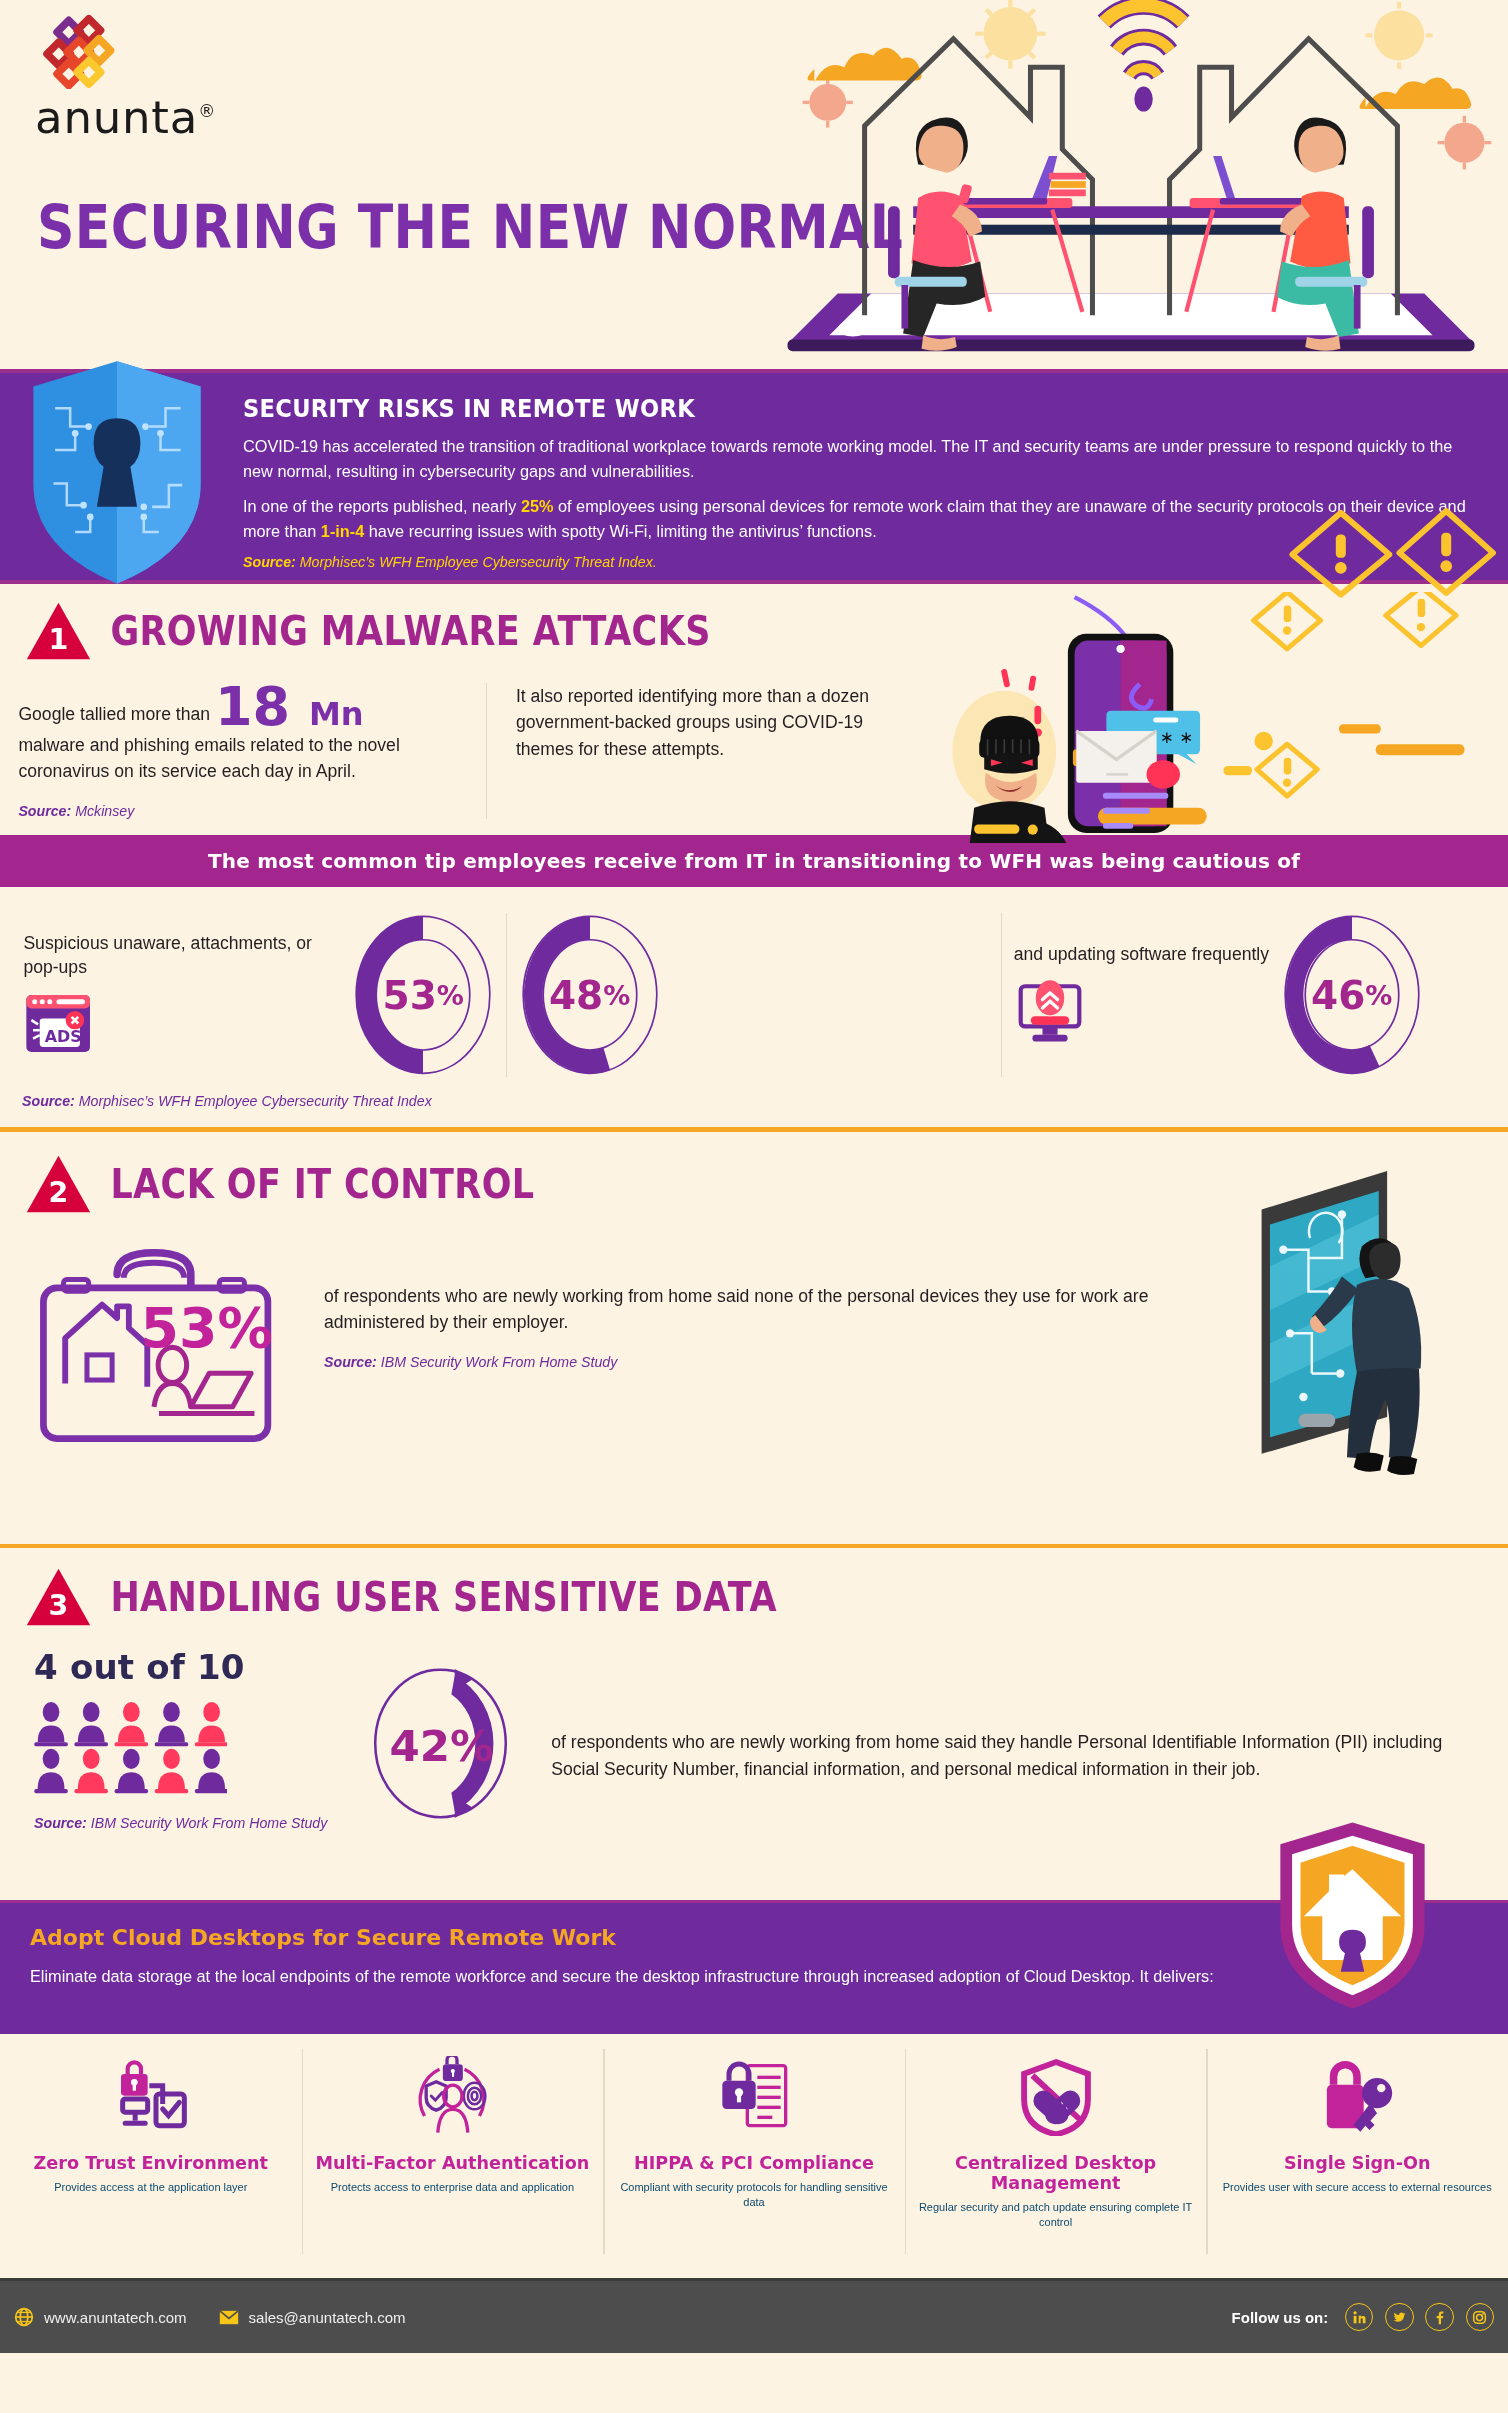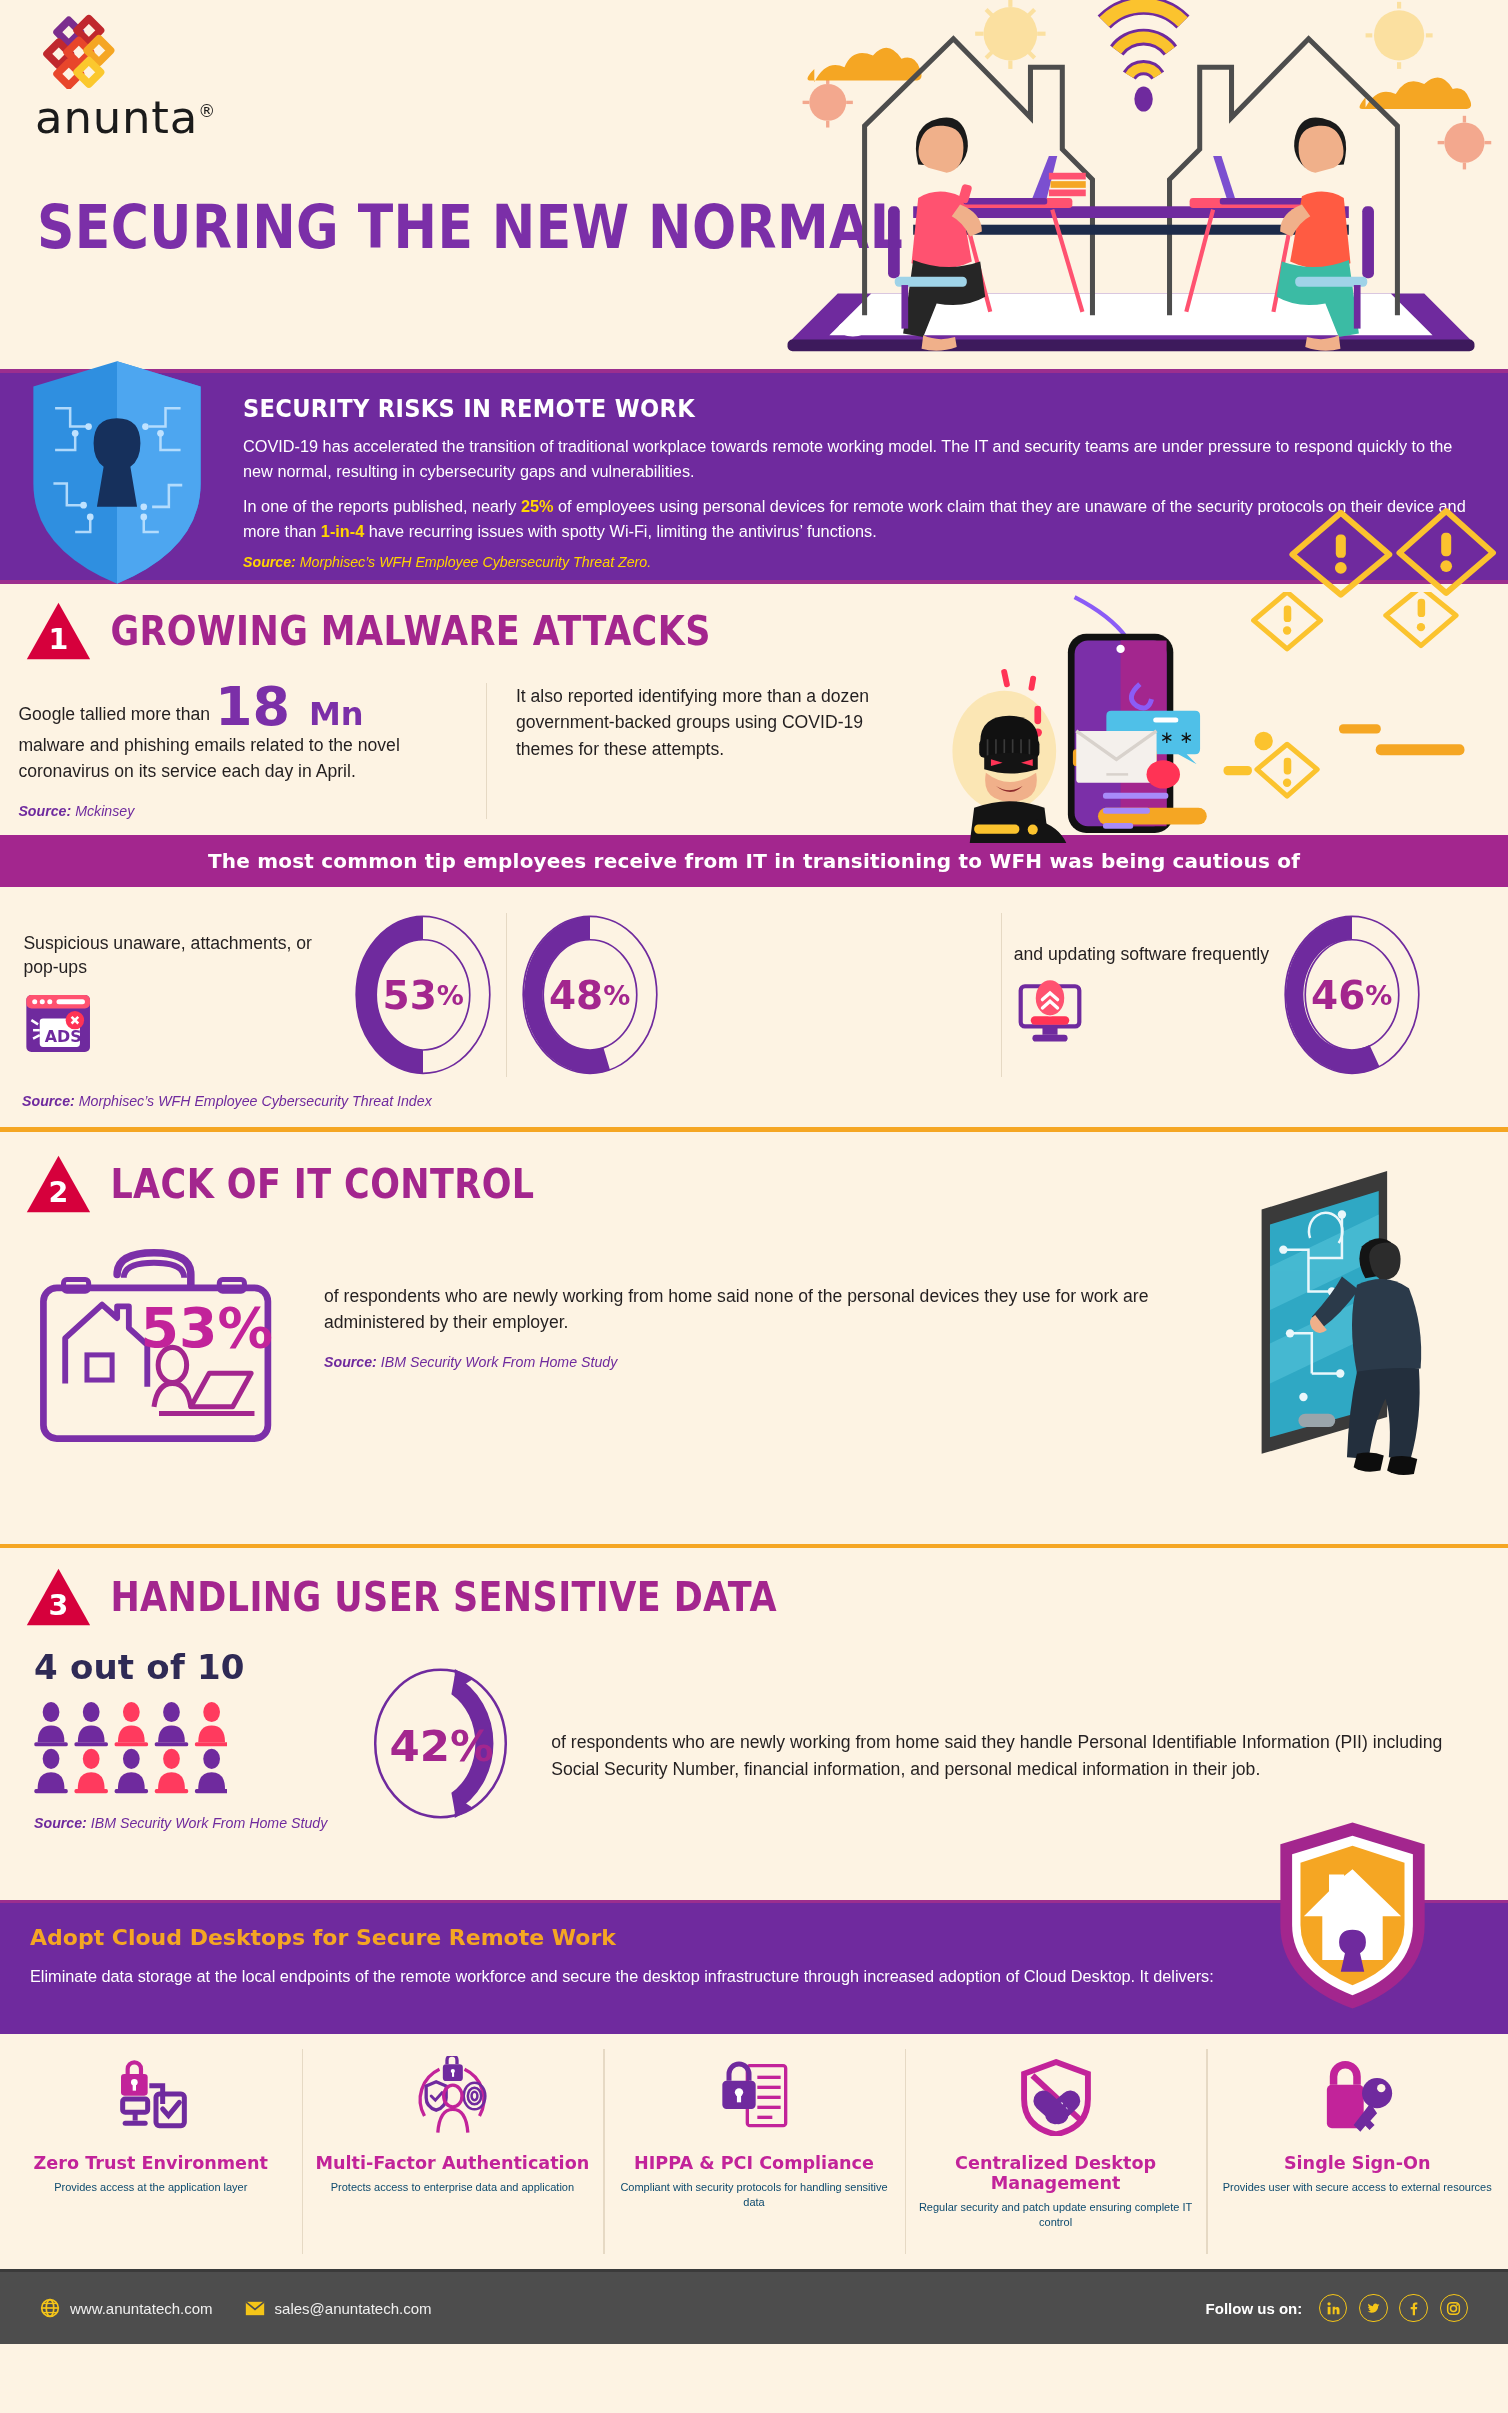--- a/index.html
+++ b/index.html
@@ -115,21 +115,21 @@
   .feat { flex: 1; text-align: center; padding: 22px 11.7px 0 11.7px; position: relative; }
   .feat + .feat::before { content: ""; position: absolute; left: 0; top: 15px; bottom: 15px;
                           width: 1.7px; background: #e6d9c4; }
   .feat-icon { height: 80px; display: flex; align-items: center; justify-content: center; }
   .feat-title { font-size: 17.6px; font-weight: bold; color: #c2239a; margin-top: 17px;
                 font-family: "DejaVu Sans", sans-serif; }
   .feat-desc { font-size: 11px; color: #0c4a6e; margin-top: 6.7px; line-height: 1.35; }
 
   
   .footer { background: #4d4d4d; height: 75px; display: flex; align-items: center;
-            padding: 0 40px; border-top: 3.4px solid #3a3a3a; }
+            padding: 0 14px; border-top: 3.4px solid #3a3a3a; margin-top: 9px; }
   .fl { display: flex; align-items: center; gap: 32px; }
   .f-item { display: flex; align-items: center; gap: 10px; color: #f0f0f0; font-size: 15px; }
   .fr { margin-left: auto; display: flex; align-items: center; gap: 11.7px; }
   .follow { color: #fff; font-size: 15px; font-weight: bold; margin-right: 5px; }
   .soc { width: 28.5px; height: 28.5px; border-radius: 50%; border: 1.7px solid #f5c518;
          display: flex; align-items: center; justify-content: center; }
 </style>
 </head>
 <body>
 
@@ -284,21 +284,21 @@
           <circle cx="78" cy="190" r="4"></circle>
           <circle cx="142" cy="190" r="4"></circle>
         </g>
       <path d="M110 72 q28 0 28 30 q0 20 -12 28 l8 48 h-48 l8 -48 q-12 -8 -12 -28 q0 -30 28 -30z" fill="#16305c"></path>
     </svg>
 
     <div class="risk-content">
       <div class="risk-title">SECURITY RISKS IN REMOTE WORK</div>
       <div class="risk-p">COVID-19 has accelerated the transition of traditional workplace towards remote working model. The IT and security teams are under pressure to respond quickly to the new normal, resulting in cybersecurity gaps and vulnerabilities.</div>
       <div class="risk-p"><span>In one of the reports published, nearly </span><span class="hl">25%</span><span> of employees using personal devices for remote work claim that they are unaware of the security protocols on their device and more than </span><span class="hl">1-in-4</span><span> have recurring issues with spotty Wi-Fi, limiting the antivirus’ functions.</span></div>
-      <div class="risk-src"><b>Source:</b><span> Morphisec’s WFH Employee Cybersecurity Threat Zero.</span></div>
+      <div class="risk-src"><b>Source:</b><span> Morphisec’s WFH Employee Cybersecurity Threat Index.</span></div>
     </div>
 
     <svg class="risk-warn" width="218" height="92" viewBox="0 0 260 110">
       <g fill="none" stroke="#fbc32e" stroke-width="7" stroke-linejoin="round">
         <path d="M70 8 L128 58 L70 106 L12 58 Z"></path>
         <path d="M196 6 L252 56 L196 104 L140 56 Z"></path>
       </g>
       <g fill="#fbc32e">
           <rect x="64" y="34" width="12" height="28" rx="5"></rect>
           <circle cx="70" cy="74" r="7"></circle>

